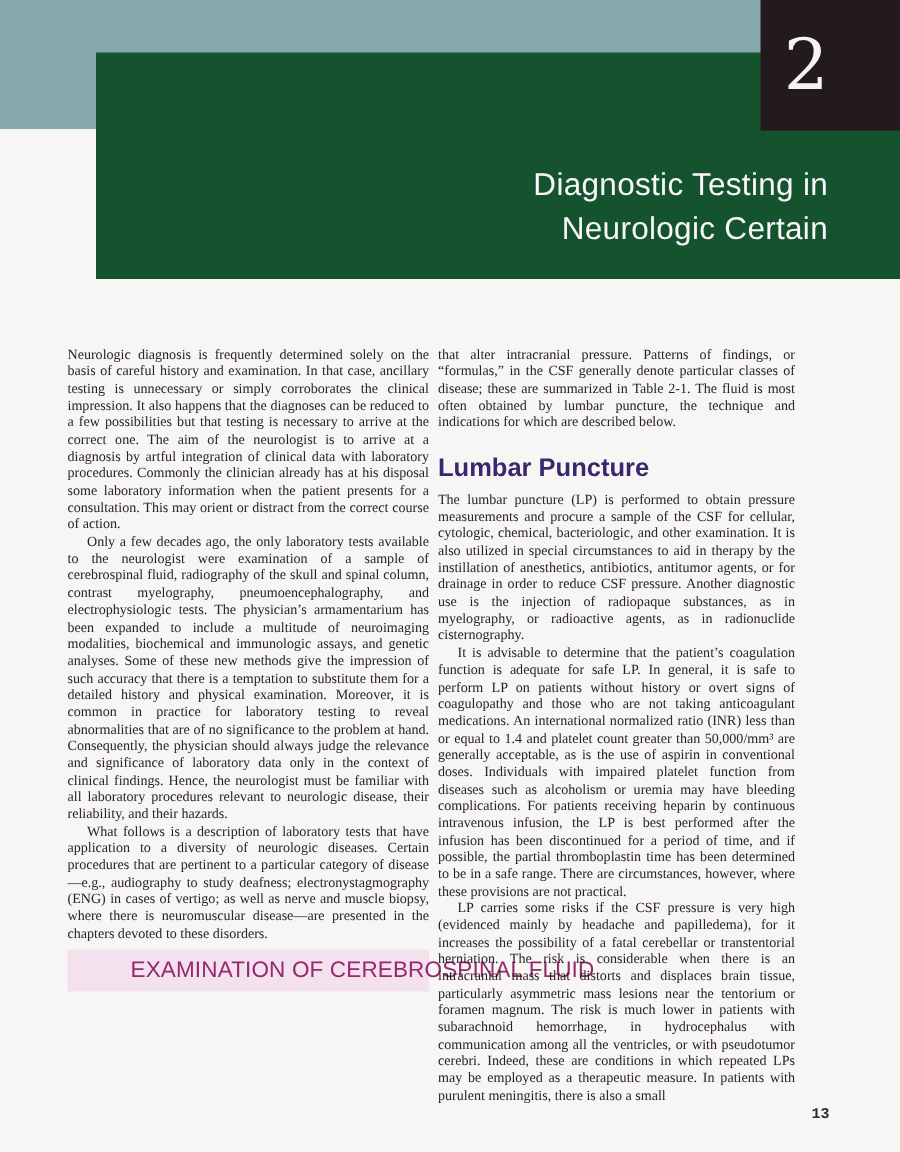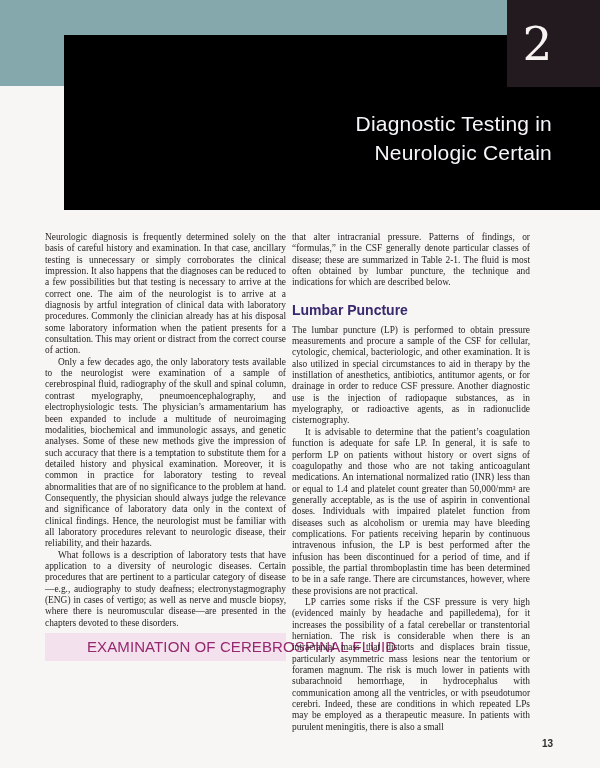--- a/index.html
+++ b/index.html
@@ -9,22 +9,22 @@
     position:relative;
     overflow:hidden;
     font-family:"Liberation Serif", serif;
   }
   
   .teal-bar{
     position:absolute;left:0;top:0;width:508px;height:86px;
     background:#84a8ac;
   }
   .purple-banner{
-    position:absolute;left:64px;top:35px;width:536px;height:175px;
-    background:#000000;
+    position:absolute;left:64px;top:35px;width:536px;height:151px;
+    background:#14532d;
   }
   .banner-title{
     position:absolute;right:48px;top:74px;
     text-align:right;
     color:#f8f6fb;
     font-family:"Liberation Sans", sans-serif;
     font-size:21px;line-height:29px;font-weight:400;
     letter-spacing:0.2px;
   }
   .chapter-box{
@@ -64,26 +64,26 @@
     font-size:15px;line-height:11px;
     color:#96286f;
     letter-spacing:0.1px;
     white-space:nowrap;
     margin-left:32px;
   }
   .subheading{
     margin:13px 0 7px 0;
     font-family:"Liberation Sans", sans-serif;
     font-weight:700;
-    font-size:14px;
+    font-size:17px;
     color:#38286e;
   }
   .page-number{
     position:absolute;right:47px;bottom:19px;
-    font-family:Liberation Sans, sans-serif;
+    font-family:Liberation Mono, monospace;
     font-weight:700;font-size:10px;color:#2f2b2d;
   }
 </style>
 </head>
 <body>
 
 <div class="teal-bar"></div>
 
 <div class="purple-banner">
   <div class="banner-title">

